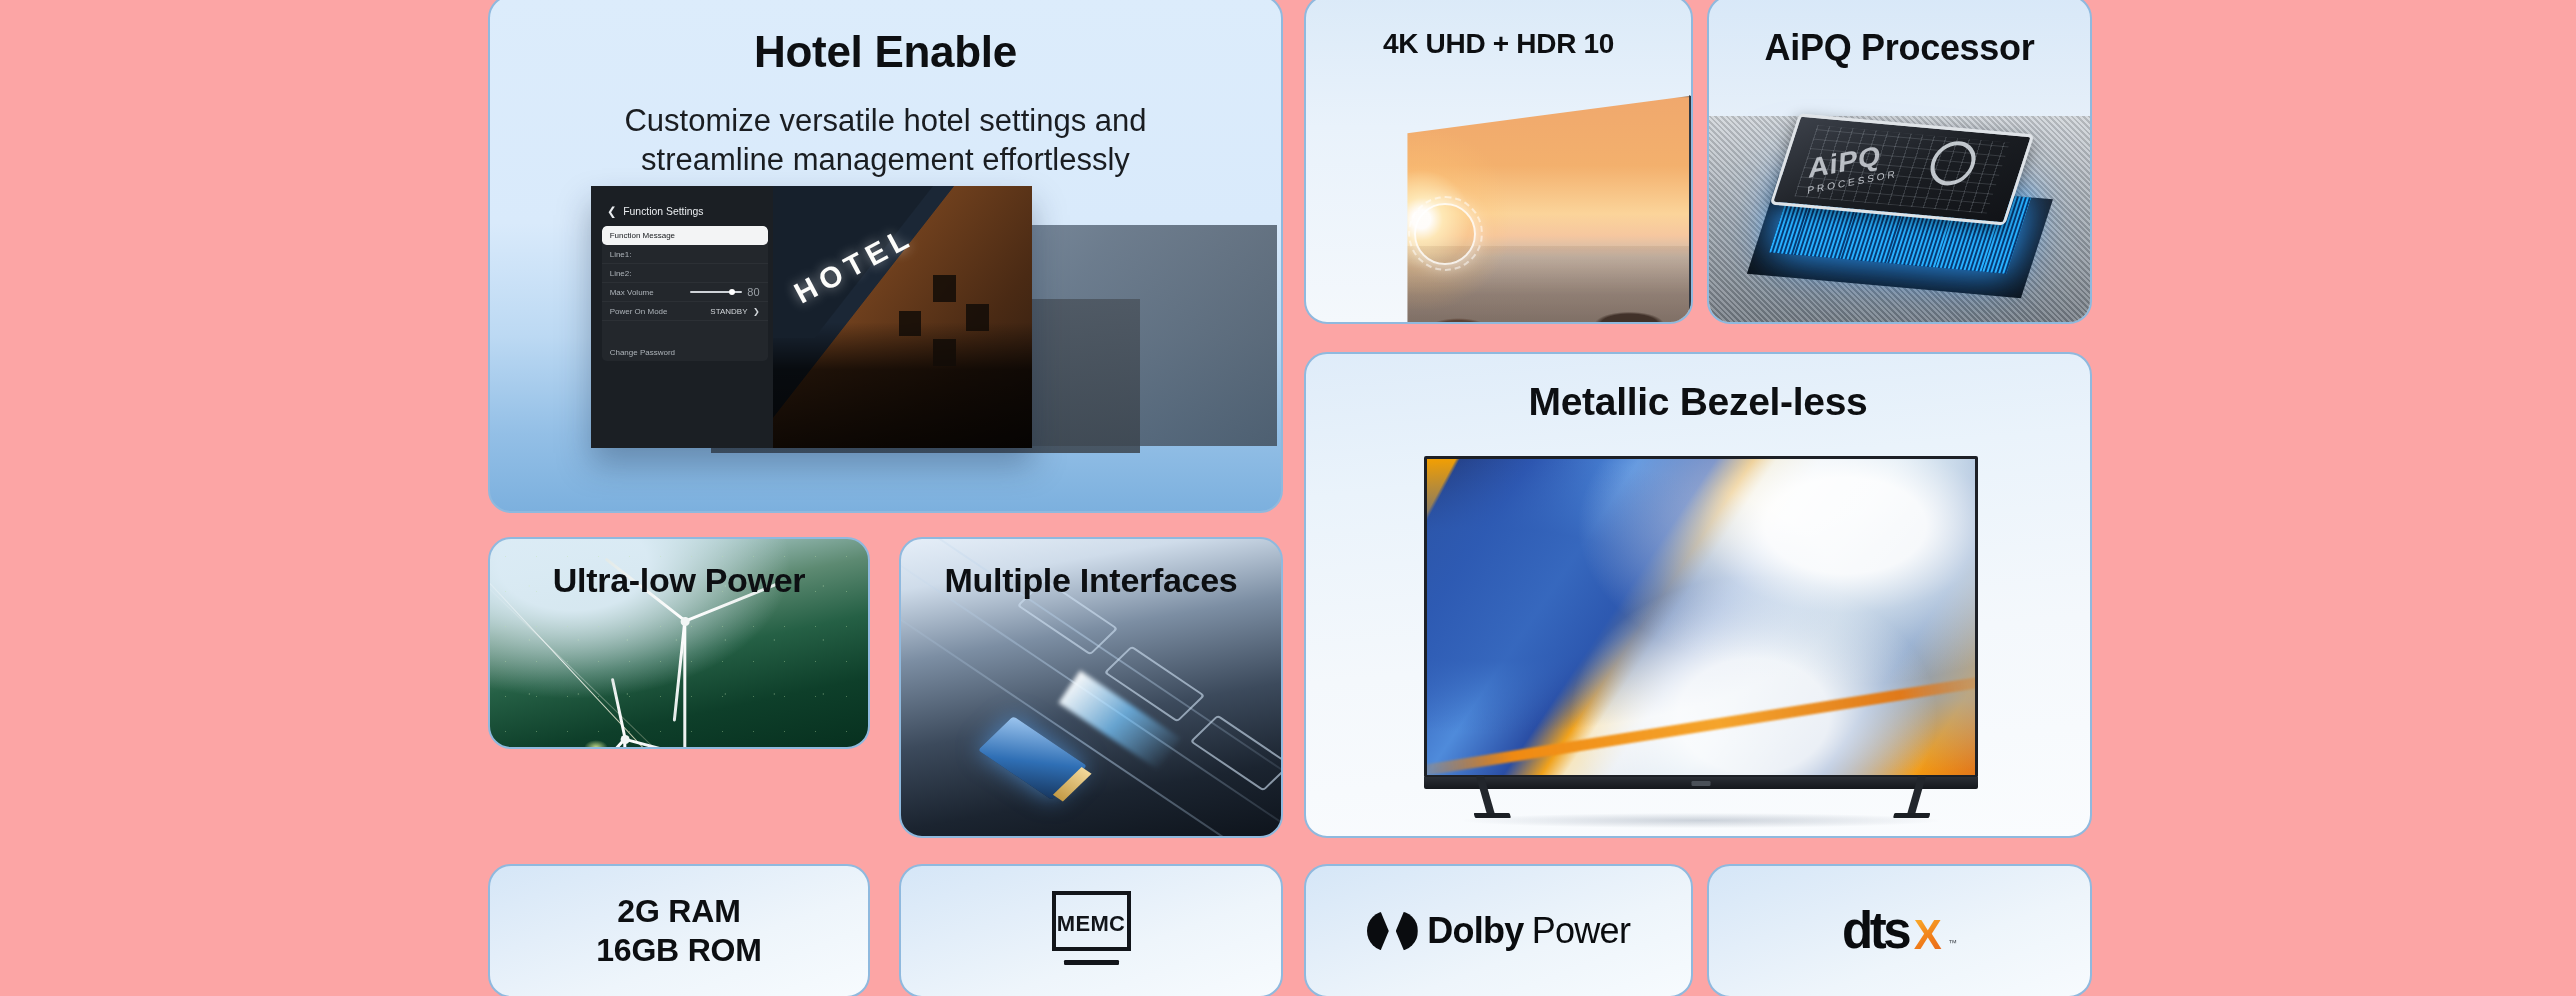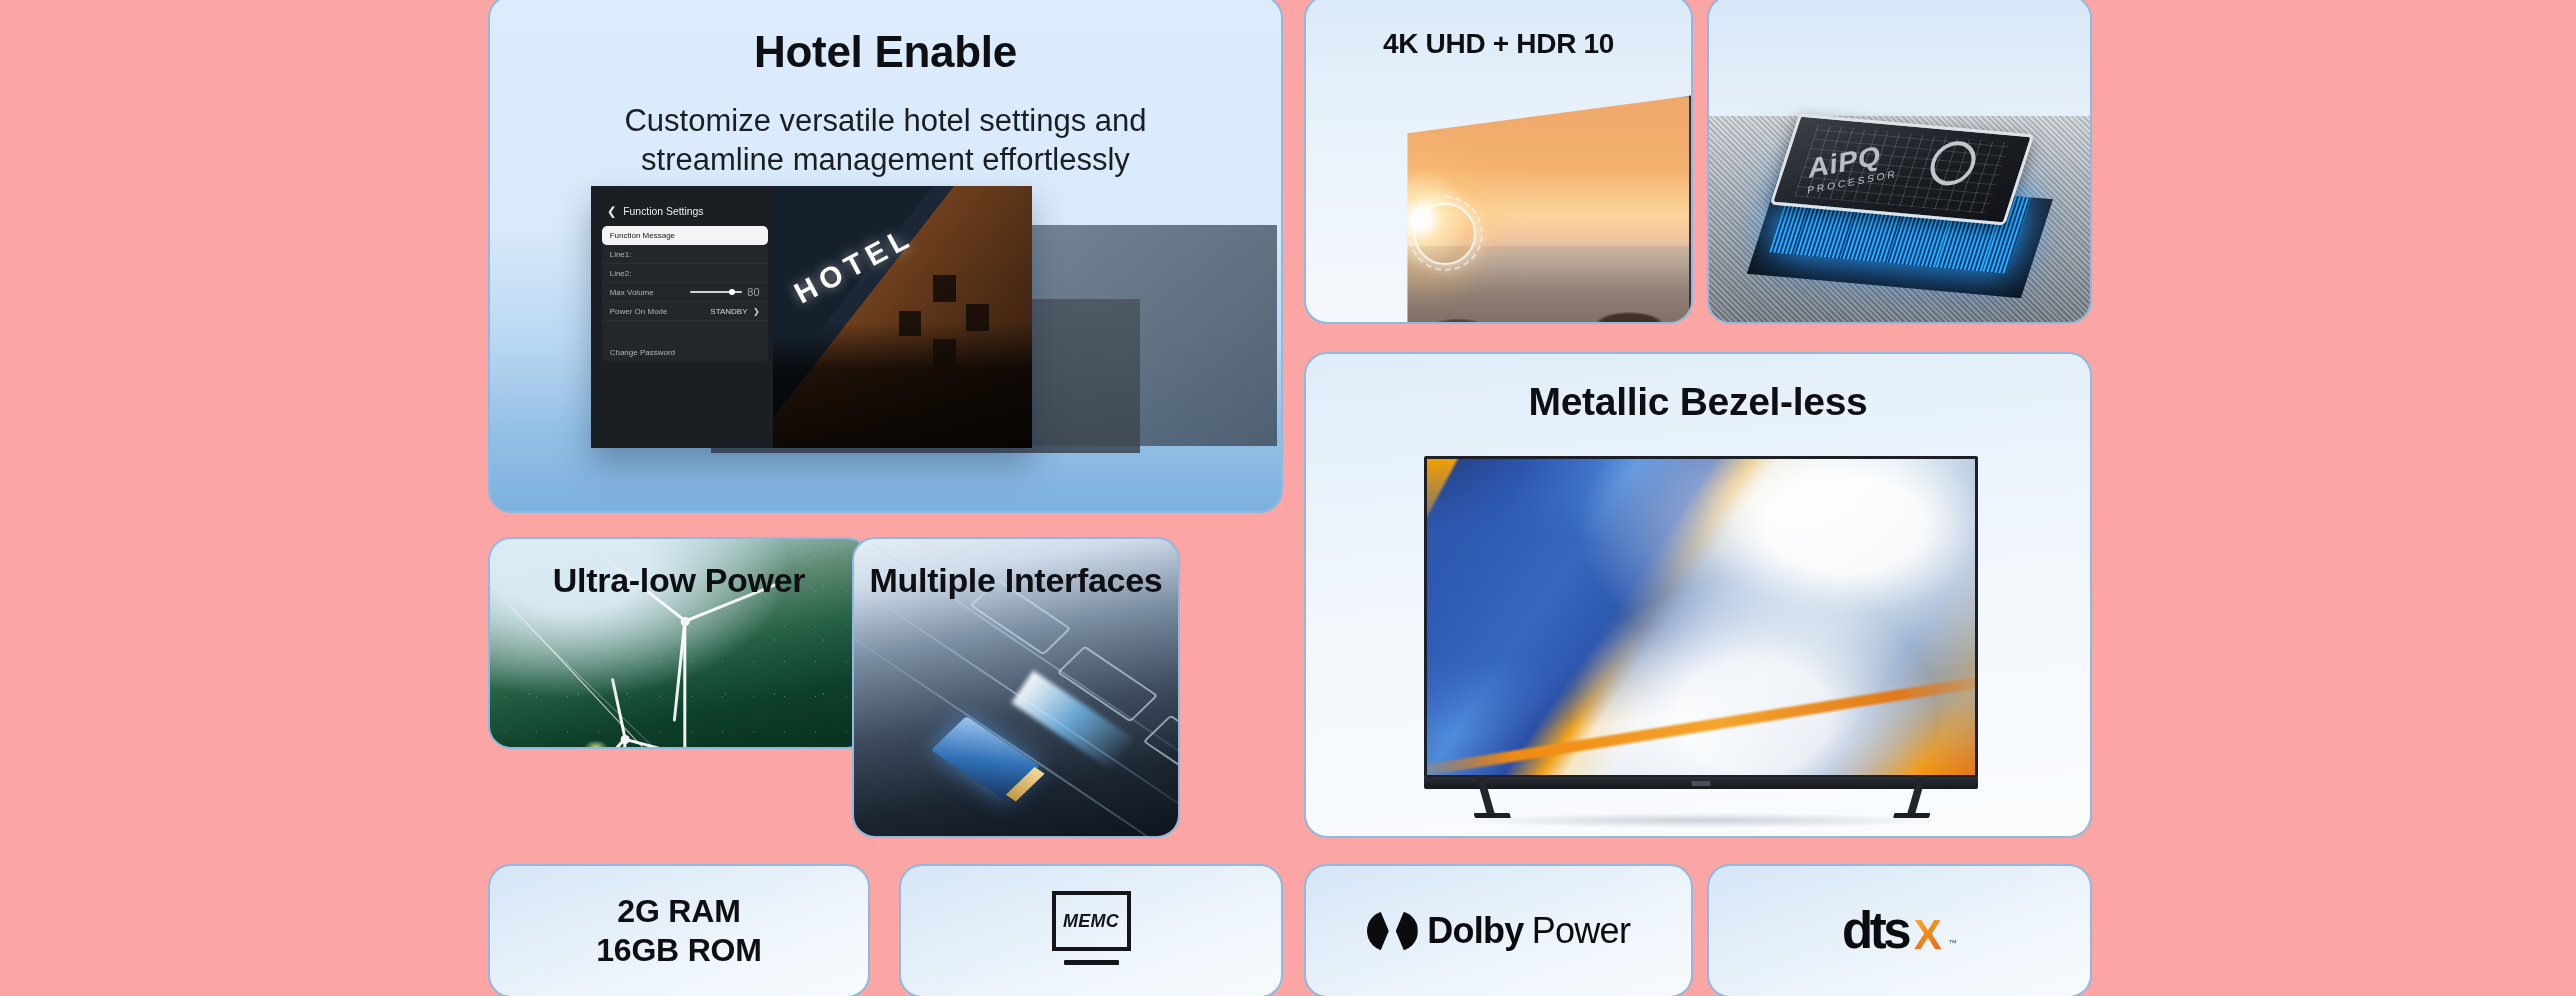--- a/index.html
+++ b/index.html
@@ -245,21 +245,21 @@
     background-size:31px 35px, 49px 54px;
     background-position:0 0, 14.8px 20px;
   }
   .flare{
     position:absolute;left:94px;top:201px;width:24px;height:14.8px;border-radius:50%;
     background:radial-gradient(ellipse,rgba(220,240,150,.9),transparent 70%);
   }
 
   
   #card-ports{
-    left:852px;top:537px;width:328px;height:301px;
+    left:899px;top:537px;width:384px;height:301px;
     background:linear-gradient(170deg,#e5eef8 0%,#cfdcea 14%,#7c8ea3 34%,#3c4a5c 58%,#1b2430 80%,#0e141c 100%);
   }
   #card-ports .card-title{top:24px;font-size:34px;}
   .ports{position:absolute;inset:0;overflow:hidden;}
   .stripe{
     position:absolute;left:-30%;width:160%;height:2px;
     background:linear-gradient(90deg,transparent,rgba(185,210,235,.5),transparent);
     transform:rotate(34deg);
   }
   .port{
@@ -342,21 +342,21 @@
     text-align:center;font-weight:700;font-size:32px;line-height:1.22;color:#0d0f12;
     letter-spacing:-0.2px;
   }
   .memc-mark{position:relative;width:79px;height:81px;}
   .memc-mark .box{
     position:absolute;left:0;top:0;width:100%;height:60px;
     border:4.7px solid #12151a;box-sizing:border-box;
   }
   .memc-mark .word{
     position:absolute;left:0;right:0;top:20px;text-align:center;
-    font-style:italic;font-weight:700;font-size:18px;color:#12151a;letter-spacing:0.3px;
+    font-weight:700;font-size:22px;color:#12151a;letter-spacing:0.3px;
   }
   .memc-mark .stand{
     position:absolute;left:12px;right:12px;top:69px;height:5.4px;background:#12151a;border-radius:1.3px;
   }
 
   .dolby{display:flex;align-items:center;gap:9.4px;}
   .dd{position:relative;width:51px;height:40px;}
   .dd .l,.dd .r{
     position:absolute;top:0;width:22px;height:40px;background:#0a0c0f;
   }
@@ -449,20 +449,21 @@
     <div class="tv4k">
       <div class="panel">
         <div class="rocks"></div>
         <div class="hdr-ring"></div>
       </div>
       <div class="edge"></div>
     </div>
   </div>
 
   <div class="card" id="card-aipq">
+    <div class="card-title">AiPQ Processor</div>
     <div class="chip-stage">
       <div class="pcb"></div>
       <div class="chip-base"></div>
       <div class="chip-glow"></div>
       <div class="chip-top">
         <div class="chip-trace"></div>
         <div class="chip-gear"></div>
         <div class="chip-label">
           <span>AiPQ</span>
           <small>PROCESSOR</small>

